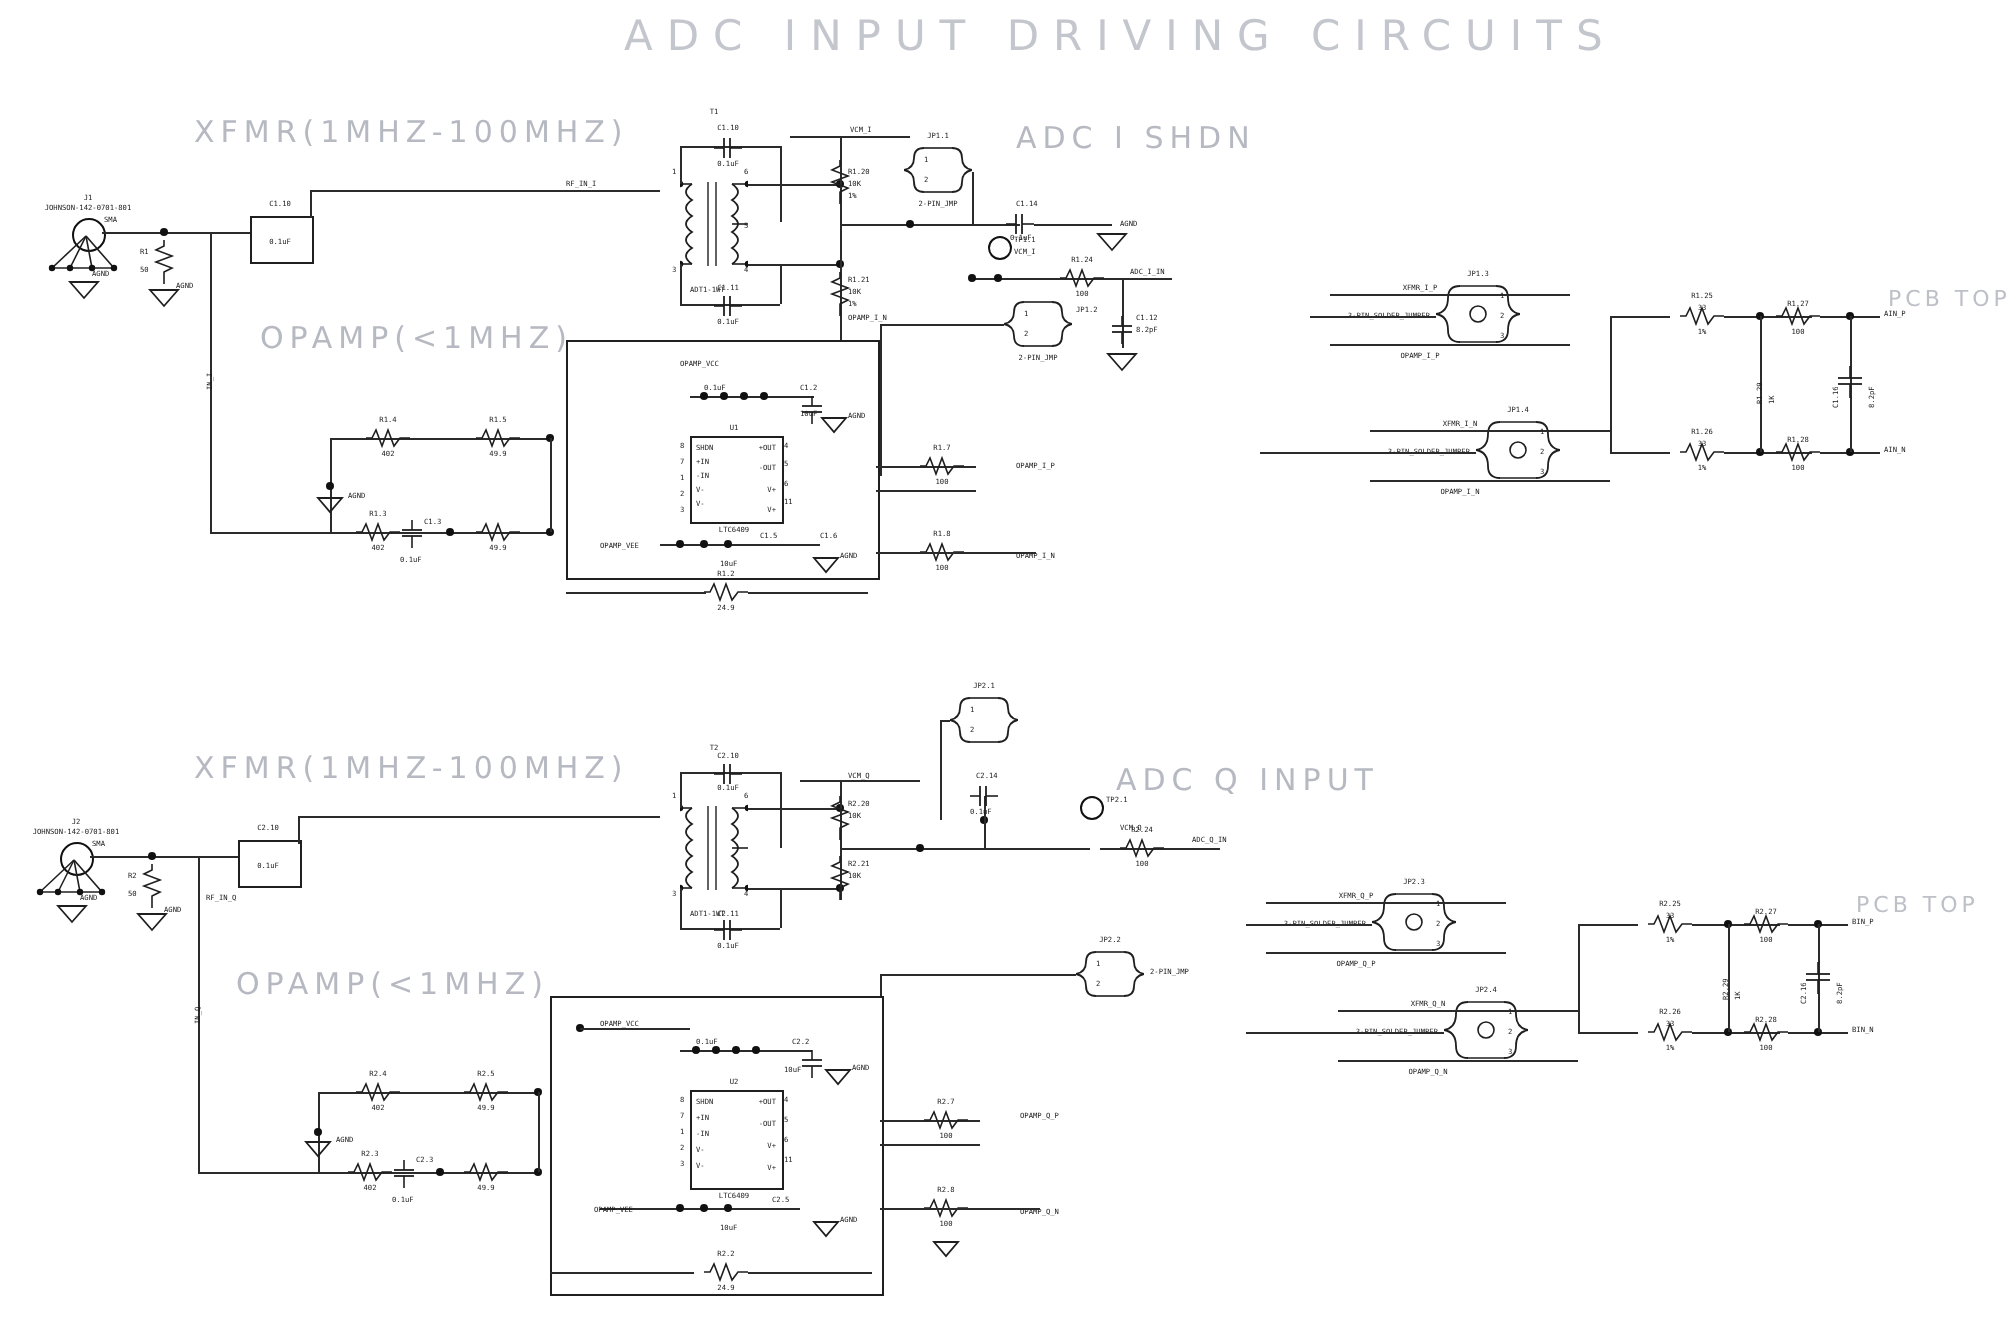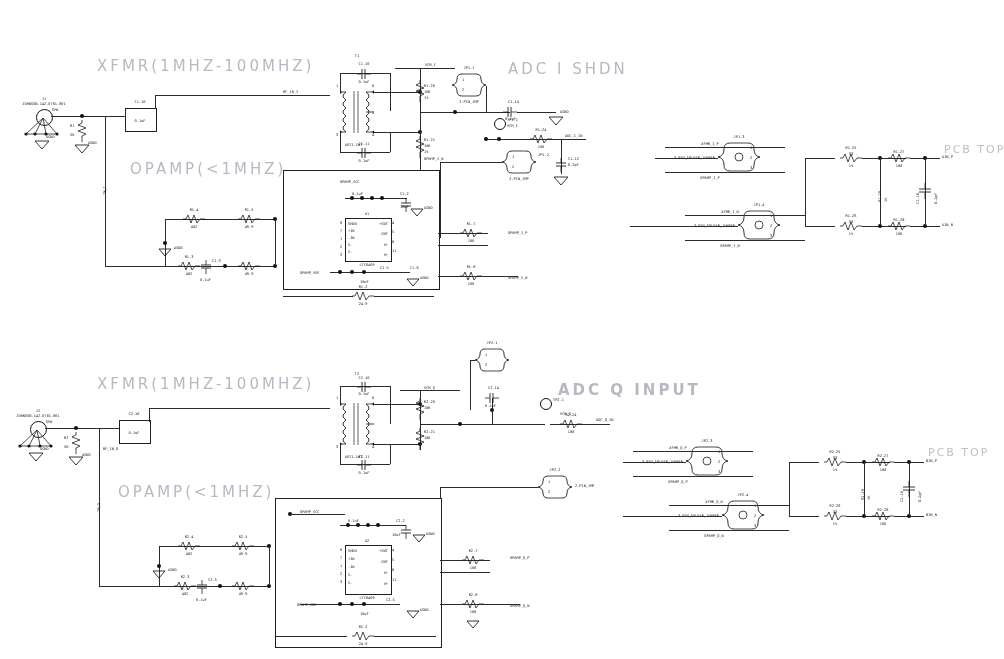--- a/index.html
+++ b/index.html
@@ -51,28 +51,29 @@
   .conn{position:absolute;border:1.2px solid #111;border-radius:50%;
         background:#fff;}
   
   .tp{position:absolute;border:1.4px solid #111;border-radius:50%;background:#fff;}
 </style>
 </head>
 <body>
 
 <div id="sheet">
 
+  <div class="hd title" style="left:312px;top:6px;">ADC INPUT DRIVING CIRCUITS</div>
 
   <div class="hd sec" style="left:97px;top:57px;">XFMR(1MHZ-100MHZ)</div>
   <div class="hd sec" style="left:508px;top:60px;">ADC I SHDN</div>
   <div class="hd sec" style="left:130px;top:160px;">OPAMP(&lt;1MHZ)</div>
   <div class="hd sub" style="left:944px;top:143px;">PCB TOP</div>
 
   <div class="hd sec" style="left:97px;top:375px;">XFMR(1MHZ-100MHZ)</div>
-  <div class="hd sec" style="left:558px;top:381px;font-weight:bold;">ADC Q INPUT</div>
+  <div class="hd sec" style="left:558px;top:381px;">ADC Q INPUT</div>
   <div class="hd sec" style="left:118px;top:483px;">OPAMP(&lt;1MHZ)</div>
   <div class="hd sub" style="left:928px;top:446px;">PCB TOP</div>
 
   <div class="lbl c" style="left:44px;top:97px;">J1</div>
   <div class="lbl c" style="left:44px;top:102px;">JOHNSON-142-0701-801</div>
   <div class="conn" style="left:36px;top:109px;width:15px;height:15px;"></div>
   <div class="lbl" style="left:52px;top:108px;">SMA</div>
 
   <svg style="position:absolute;left:24px;top:116px;" width="42" height="26">
     <line x1="19" y1="2" x2="2" y2="18" stroke="#1f1f1f" stroke-width="0.8"></line>

